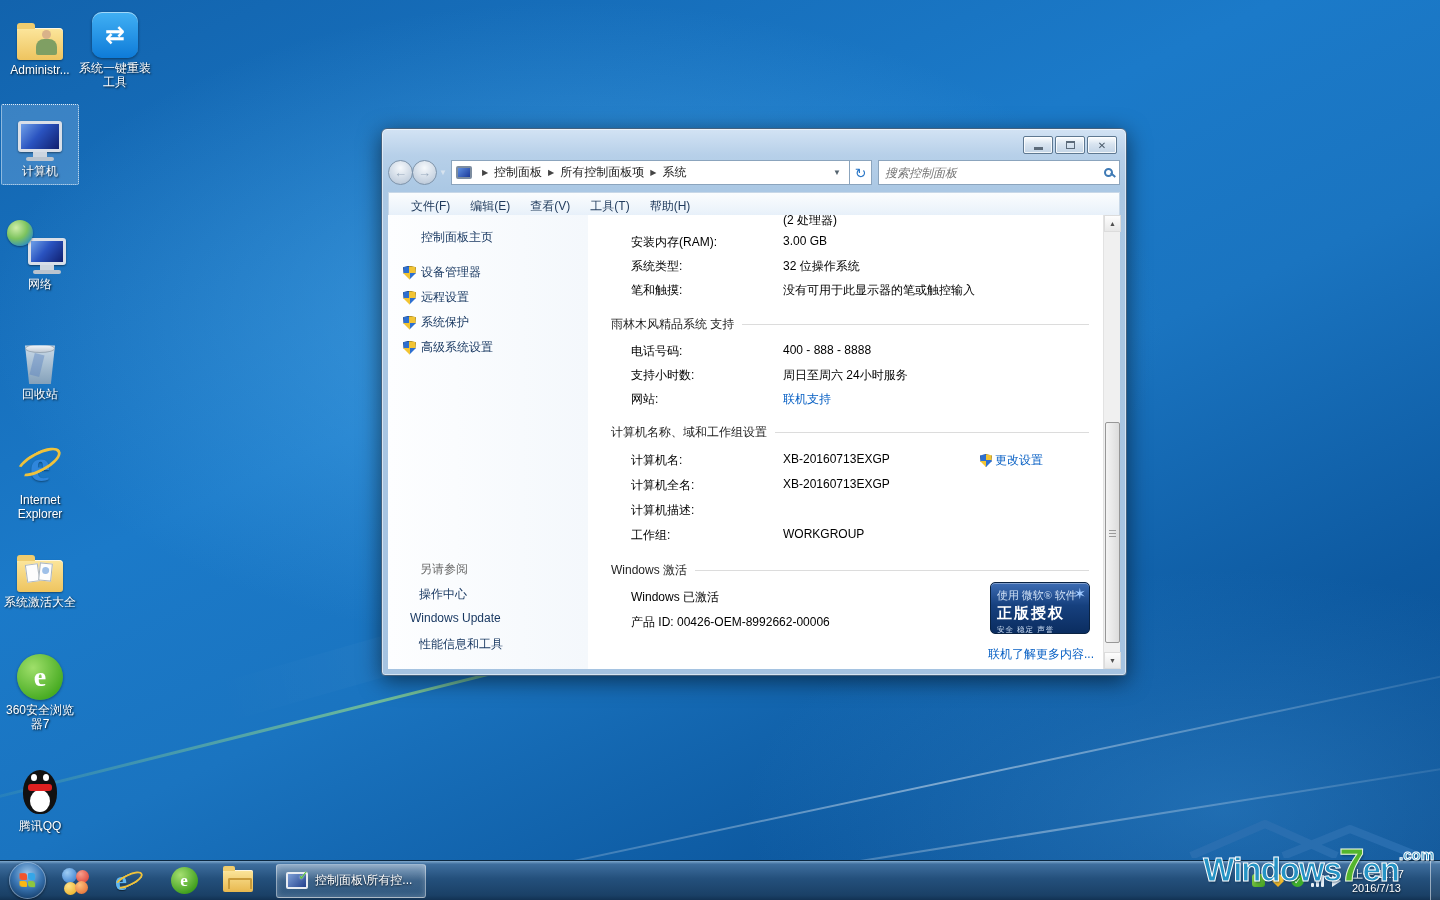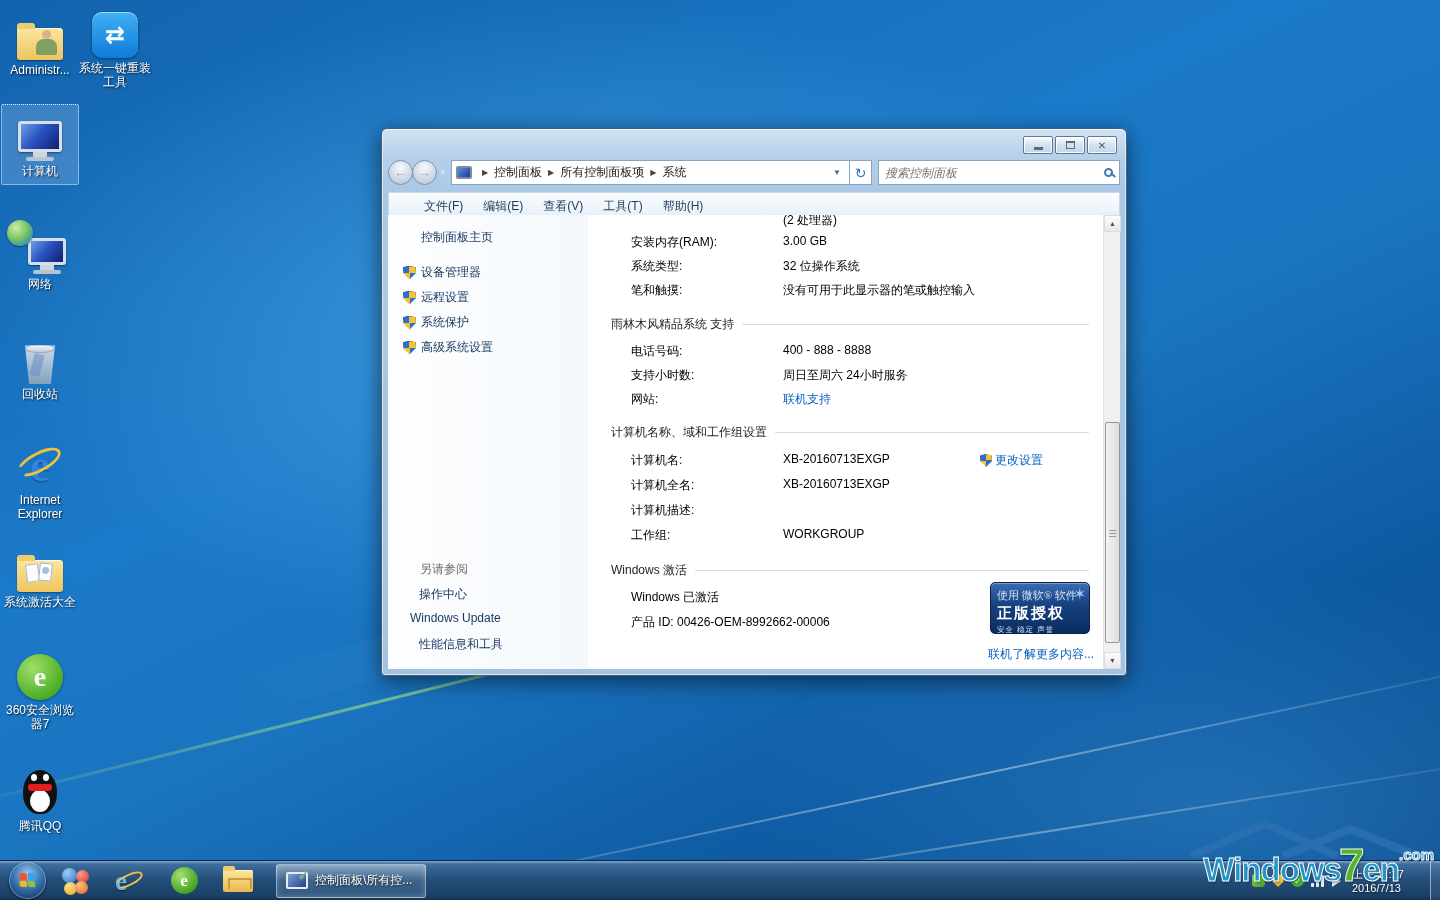--- a/index.html
+++ b/index.html
@@ -109,21 +109,21 @@
                 display:flex; align-items:center; justify-content:center; color:#2d78c7; font-size:14px; flex:none; }
   .searchbox { width:242px; height:25px; margin-left:6px; background:#fff; border:1px solid #8ba4bd;
                display:flex; align-items:center; padding:0 6px; flex:none; }
   .searchbox input { flex:1; border:none; outline:none; font-style:italic; font-size:12px; color:#444;
                font-family:"Liberation Sans","DejaVu Sans",sans-serif; min-width:0; }
   .searchbox input::placeholder { color:#767676; }
   .mag { width:9px; height:9px; border:2px solid #3f7ab5; border-radius:50%; position:relative; flex:none; }
   .mag::after { content:""; position:absolute; width:6px; height:2px; background:#3f7ab5; right:-5px; bottom:-1px; transform:rotate(40deg); }
 
   .menubar { position:absolute; left:6px; right:6px; top:63px; height:29px; display:flex; align-items:center;
-             background:linear-gradient(180deg,#fbfdfe,#edf4fb 60%,#e2edf8); border:1px solid #c8d8e8; padding-left:25px; }
+             background:linear-gradient(180deg,#fbfdfe,#edf4fb 60%,#e2edf8); border:1px solid #c8d8e8; padding-left:12px; }
   .menu-item { font-size:12px; color:#1e395b; padding:0 10px; }
 
   .winbody { position:absolute; left:6px; right:6px; top:86px; bottom:6px; background:#fff; display:flex; }
   .sidebar { width:200px; position:relative; background:linear-gradient(90deg,#fdfeff,#f4f8fc); flex:none; }
   .side-item { position:absolute; font-size:12px; color:#15355f; white-space:nowrap; display:flex; align-items:center; }
   .side-gray { color:#6d6d6d; }
   .shield { width:13px; height:14px; margin-right:5px; flex:none;
             clip-path:polygon(50% 0,100% 12%,96% 58%,50% 100%,4% 58%,0 12%);
             background:conic-gradient(#f2c433 0 25%, #2d6fd0 25% 50%, #f2c433 50% 75%, #2d6fd0 75% 100%);
             box-shadow:inset 0 0 0 1px rgba(0,0,0,.25); }

